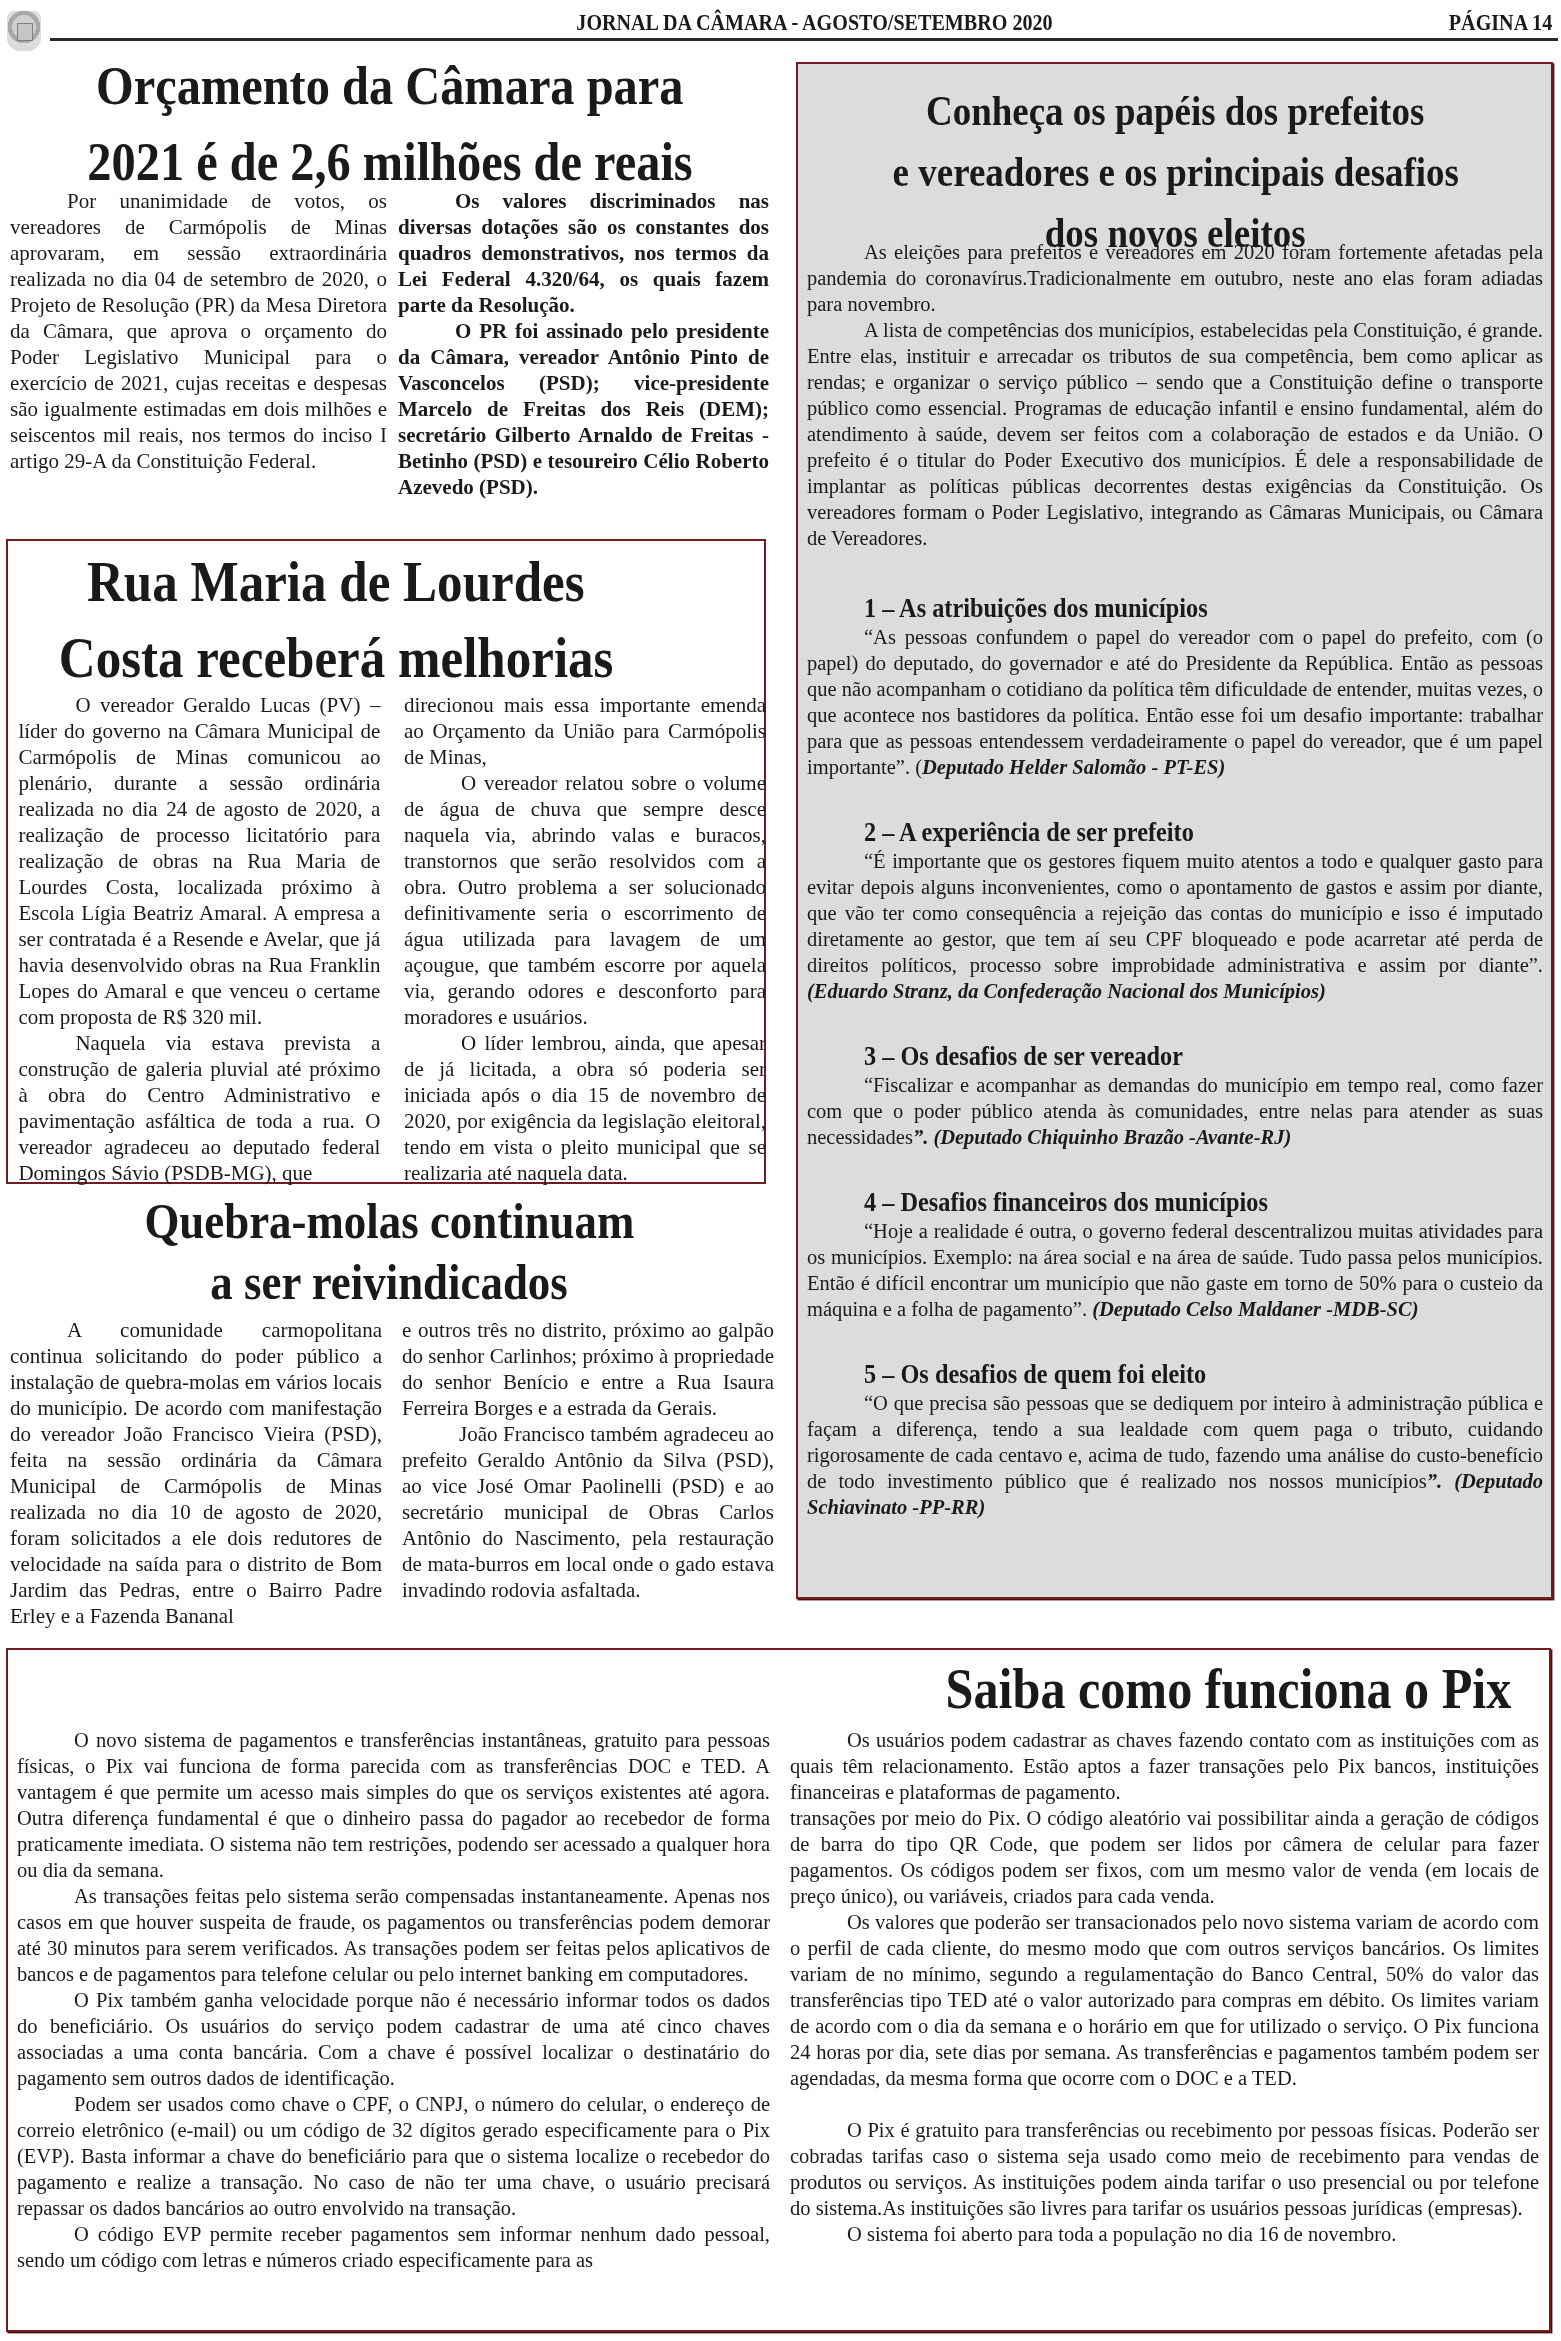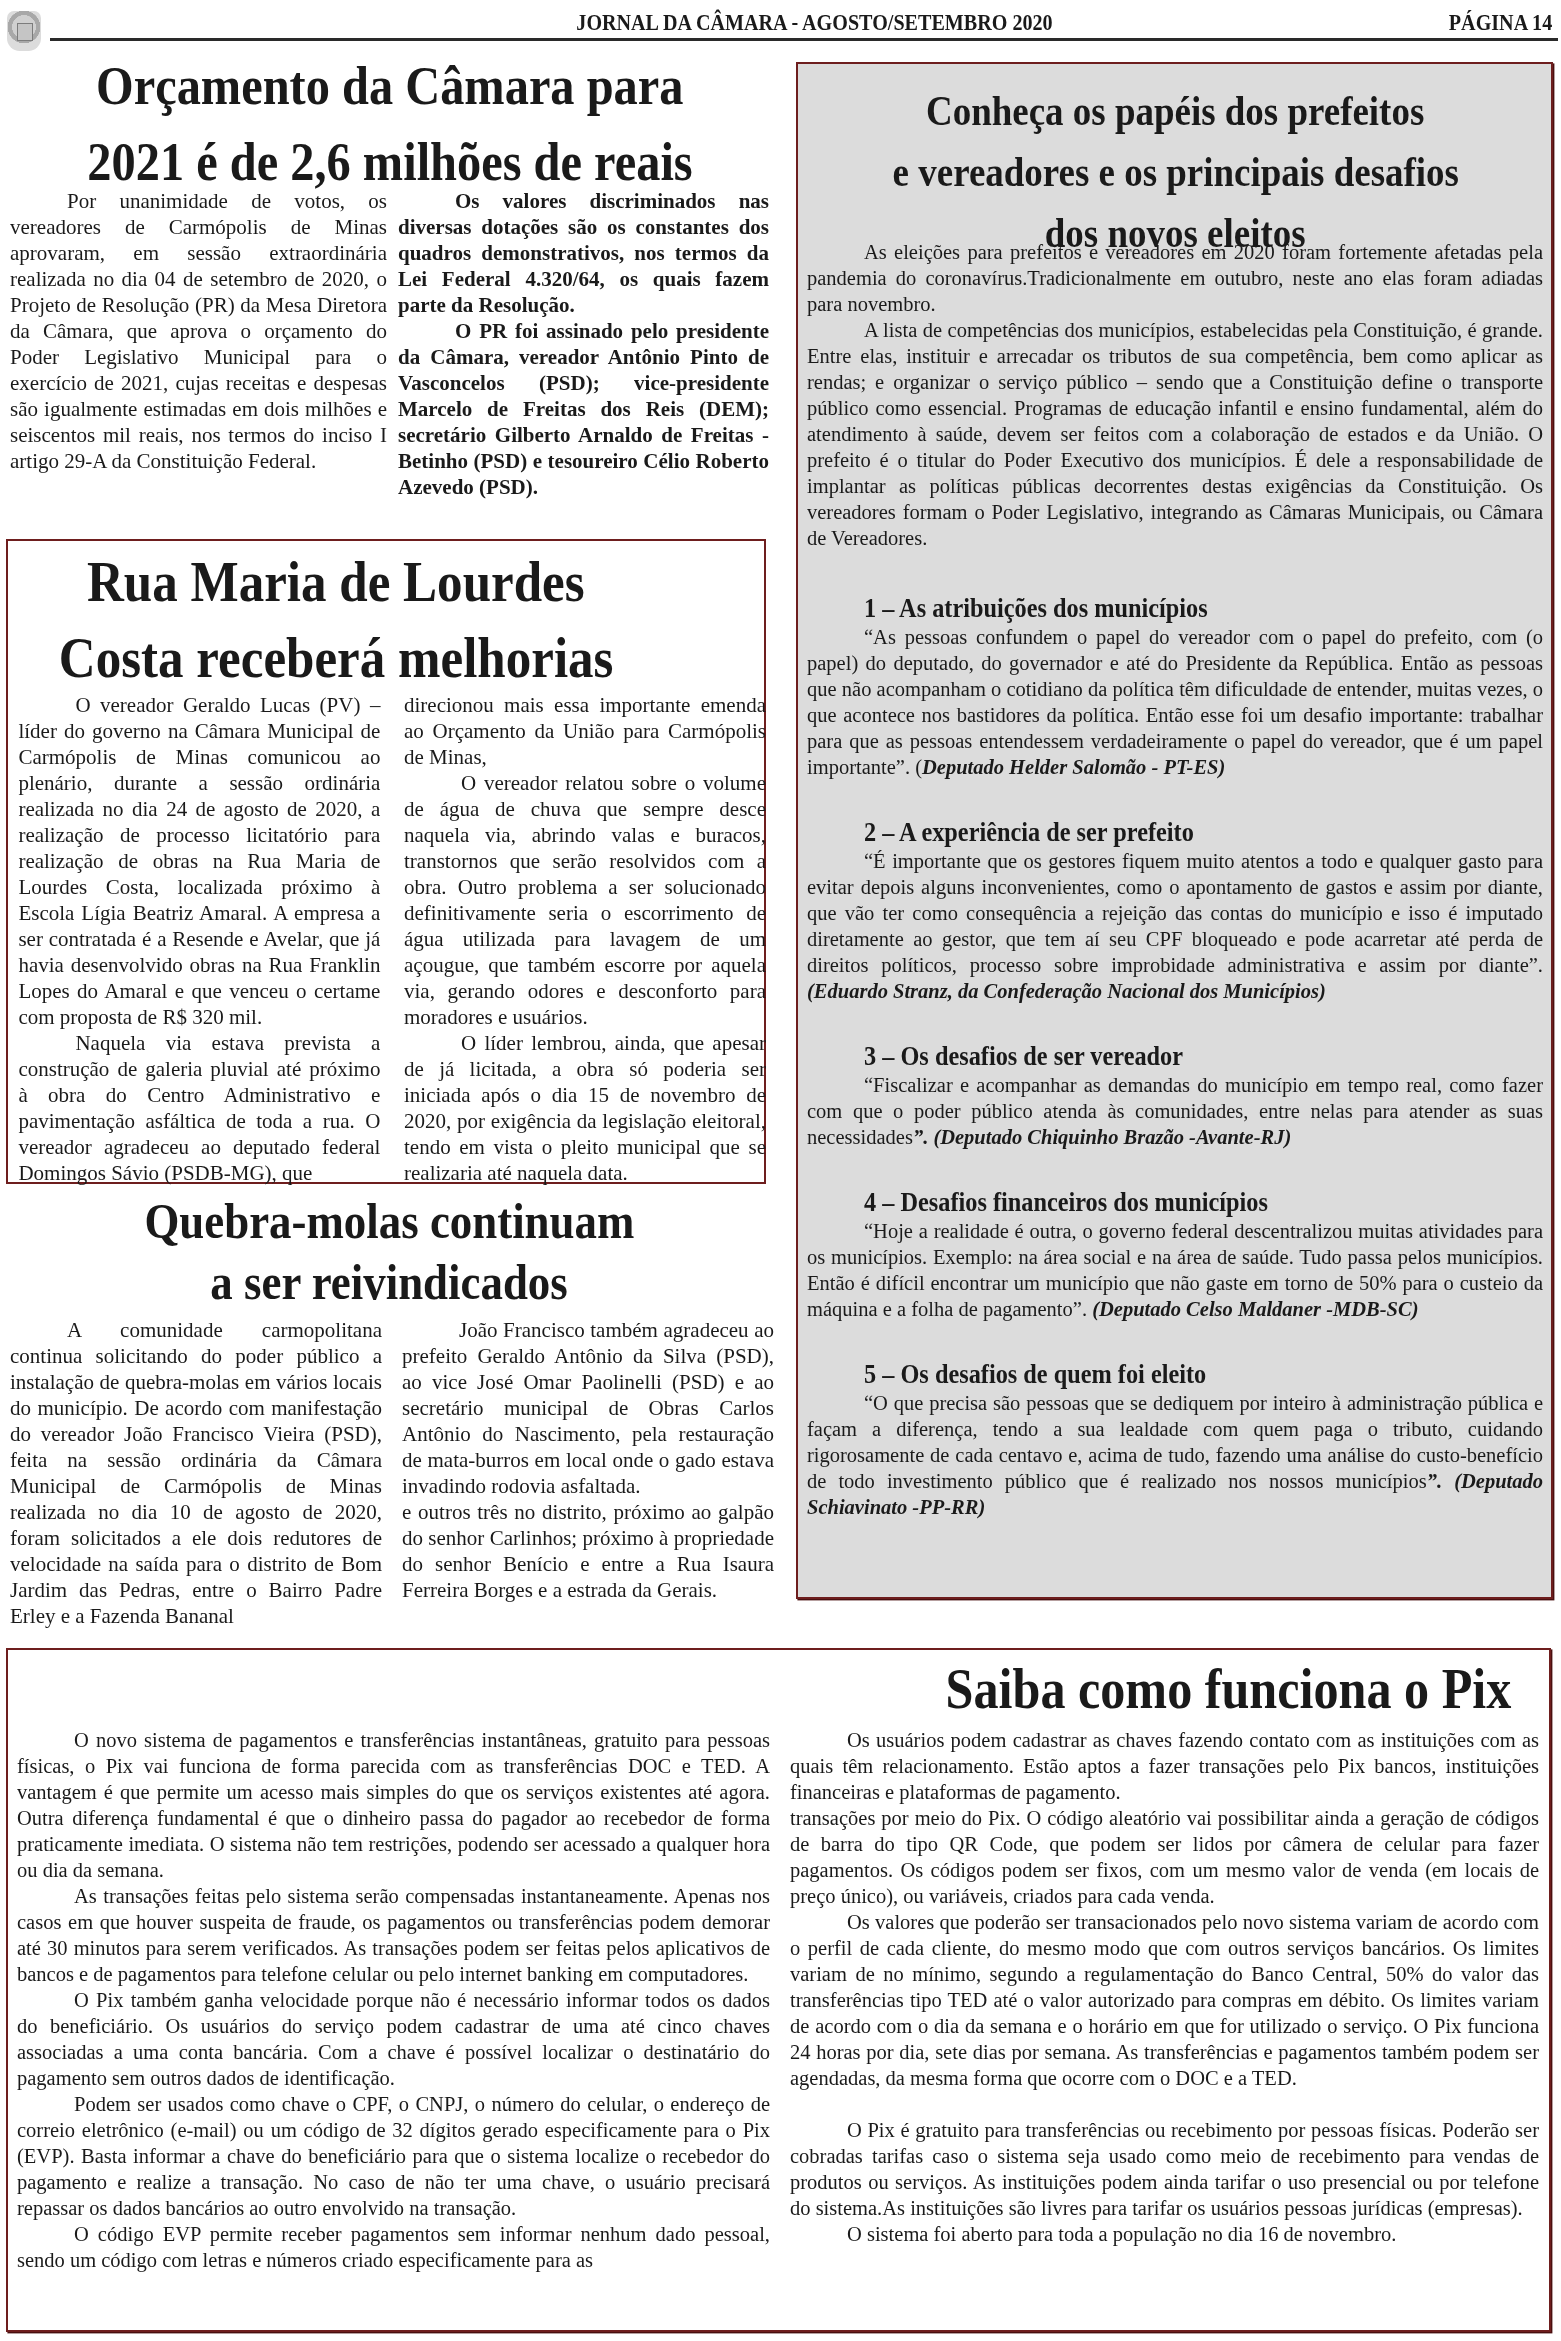--- a/index.html
+++ b/index.html
@@ -100,22 +100,22 @@
 </div>
 
 <h1 class="abs a3-title">
   <span class="cond">Quebra-molas continuam</span><br>
   <span class="cond">a ser reivindicados</span>
 </h1>
 <div class="col a3-col1">
   <p class="p">A comunidade carmopolitana continua solicitando do poder público a instalação de quebra-molas em vários locais do município. De acordo com manifestação do vereador João Francisco Vieira (PSD), feita na sessão ordinária da Câmara Municipal de Carmópolis de Minas realizada no dia 10 de agosto de 2020, foram solicitados a ele dois redutores de velocidade na saída para o distrito de Bom Jardim das Pedras, entre o Bairro Padre Erley e a Fazenda Bananal</p>
 </div>
 <div class="col a3-col2">
+  <p class="p noind">e outros três no distrito, próximo ao galpão do senhor Carlinhos; próximo à propriedade do senhor Benício e entre a Rua Isaura Ferreira Borges e a estrada da Gerais.</p>
   <p class="p">João Francisco também agradeceu ao prefeito Geraldo Antônio da Silva (PSD), ao vice José Omar Paolinelli (PSD) e ao secretário municipal de Obras Carlos Antônio do Nascimento, pela restauração de mata-burros em local onde o gado estava invadindo rodovia asfaltada.</p>
-  <p class="p noind">e outros três no distrito, próximo ao galpão do senhor Carlinhos; próximo à propriedade do senhor Benício e entre a Rua Isaura Ferreira Borges e a estrada da Gerais.</p>
 </div>
 
 <div class="abs box4"></div>
 <h2 class="abs b4-title">
   <span class="cond">Conheça os papéis dos prefeitos</span><br>
   <span class="cond">e vereadores e os principais desafios</span><br>
   <span class="cond">dos novos eleitos</span>
 </h2>
 <div class="col b4-body">
   <p class="p">As eleições para prefeitos e vereadores em 2020 foram fortemente afetadas pela pandemia do coronavírus.Tradicionalmente em outubro, neste ano elas foram adiadas para novembro.</p>

